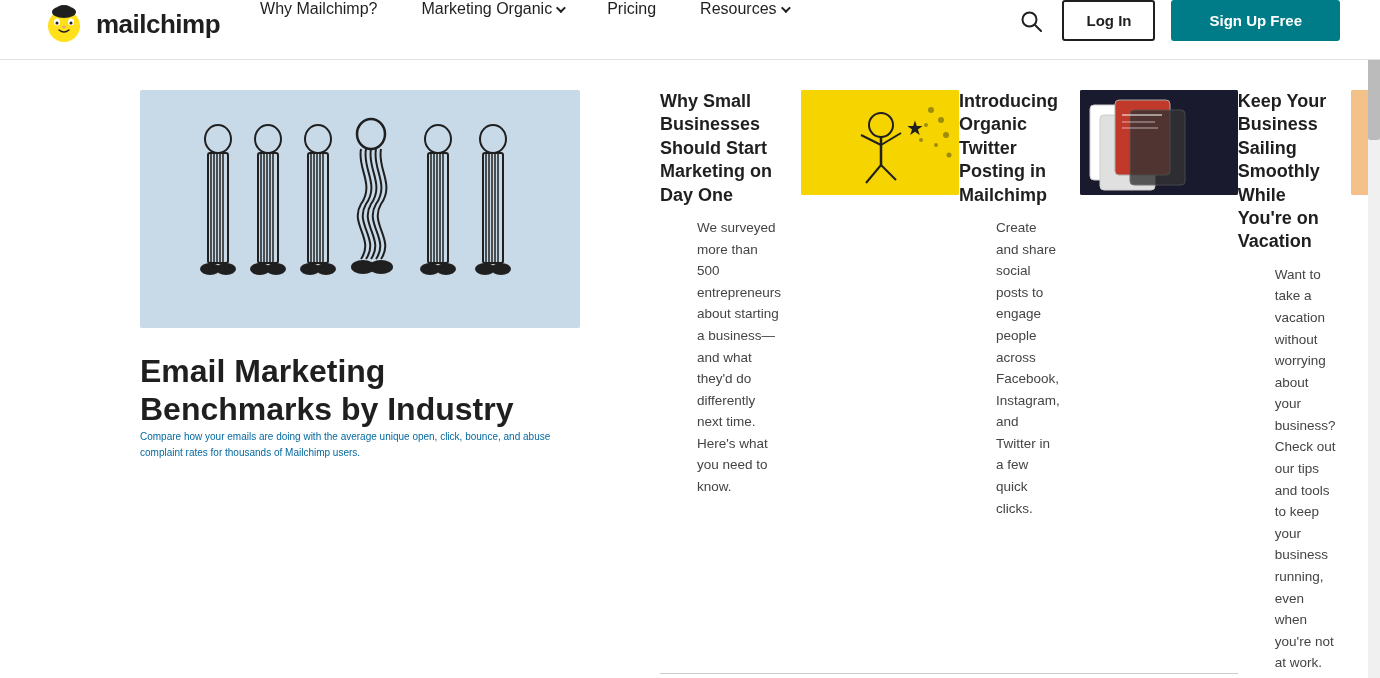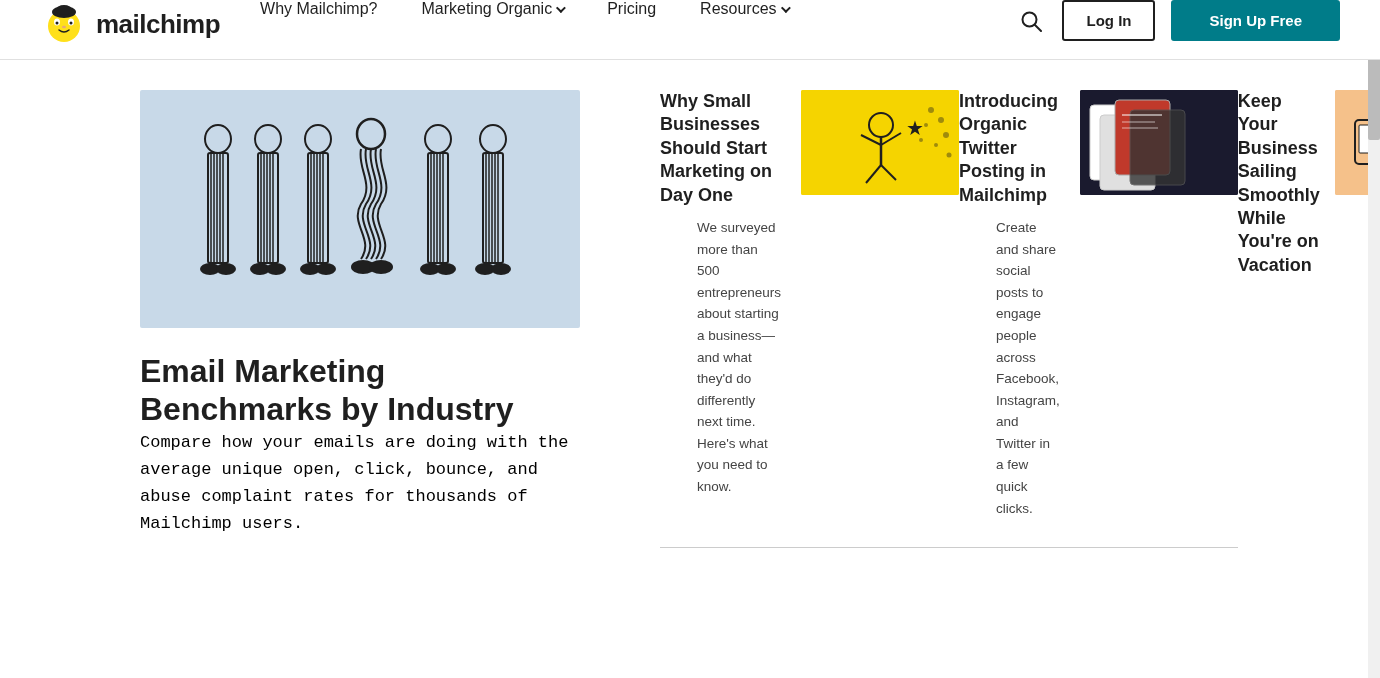--- a/index.html
+++ b/index.html
@@ -109,24 +109,23 @@
       width: 380px;
       height: 210px;
     }
     .featured-title {
       font-size: 32px;
       font-weight: 700;
       line-height: 1.2;
       color: #1f1f1f;
     }
     .featured-desc {
-      font-size: 17px;
+      font-size: 10px;
       line-height: 1.6;
-      color: #000000;
-      font-family: Liberation Mono, monospace;
+      color: #0369a1;
     }
 
     
     .right-col {
       flex: 1;
       display: flex;
       flex-direction: row;
       gap: 0;
     }
     .article-item {
@@ -419,20 +418,21 @@
             <line x1="42" y1="32" x2="75" y2="32" stroke="#fff" stroke-width="1.5" opacity="0.4"></line>
             <line x1="42" y1="38" x2="78" y2="38" stroke="#fff" stroke-width="1.5" opacity="0.4"></line>
           </svg>
         </div>
       </div>
     </div>
 
     <div class="article-item">
       <div class="article-text">
         <div class="article-title">Keep Your Business Sailing Smoothly While You're on Vacation</div>
+        <p class="article-desc">Want to take a vacation without worrying about your business? Check out our tips and tools to keep your business running, even when you're not at work.</p>
       </div>
       <div class="article-thumb">
         <div class="thumb-peach">
           <svg width="158" height="105" viewBox="0 0 158 105" xmlns="http://www.w3.org/2000/svg">
             <rect width="158" height="105" fill="#f5c18a"></rect>
 
             <rect x="20" y="30" width="28" height="44" rx="4" fill="none" stroke="#1f1f1f" stroke-width="2"></rect>
             <rect x="24" y="35" width="20" height="28" rx="1" fill="#fff" stroke="#1f1f1f" stroke-width="1"></rect>
 
             <circle cx="110" cy="55" r="22" fill="none" stroke="#1f1f1f" stroke-width="2"></circle>

